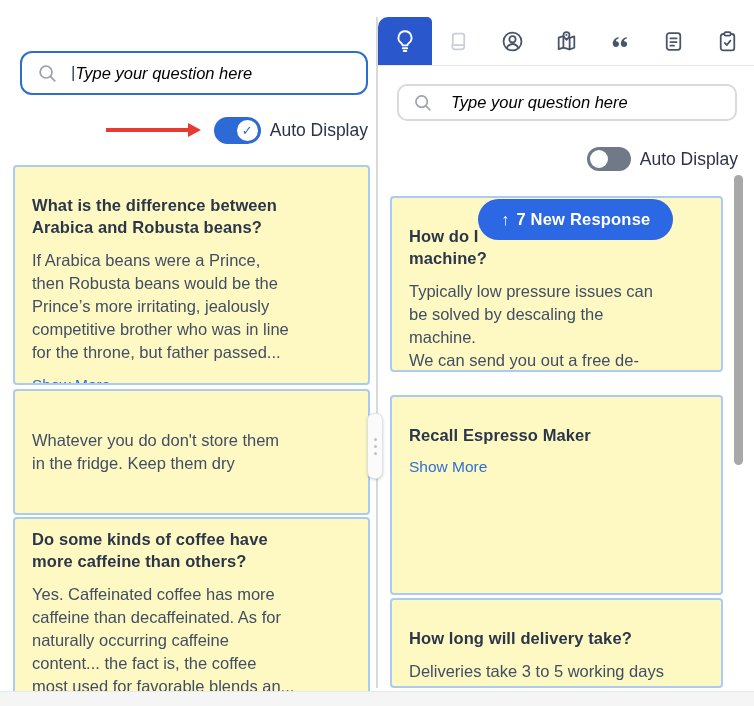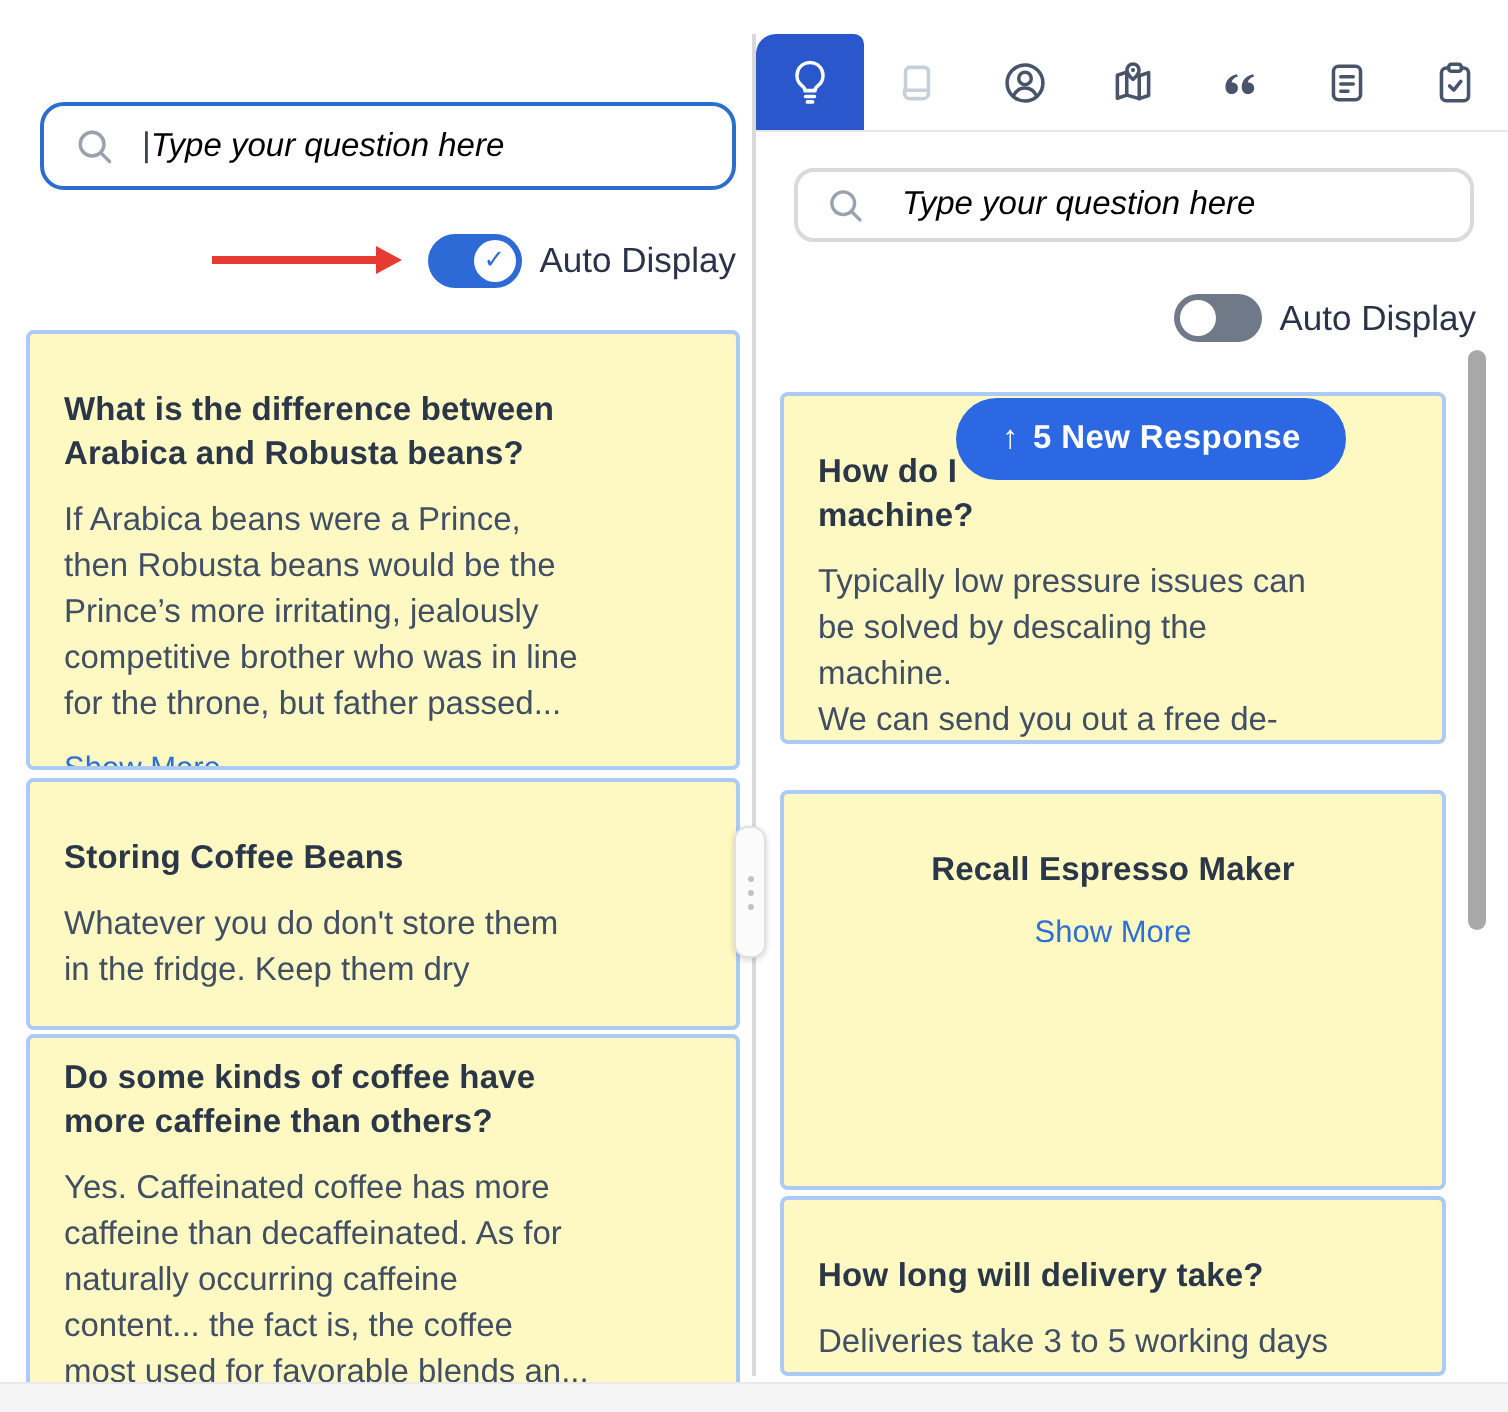--- a/index.html
+++ b/index.html
@@ -91,21 +91,21 @@
     position:absolute;left:86px;top:1px;height:41px;border:none;cursor:pointer;
     border-radius:21px;background:#2c67e4;color:#fff;
     display:flex;align-items:center;gap:7px;padding:0 23px;
     font-family:inherit;font-size:16.5px;font-weight:600;letter-spacing:.2px;
   }
   
   .lc1{left:13px;top:165px;width:357px;height:220px;}
   .lc2{left:13px;top:389px;width:357px;height:126px;}
   .lc3{left:13px;top:517px;width:357px;height:200px;padding-top:9px;}
   .rc1{left:390px;top:196px;width:333px;height:176px;}
-  .rc2{left:390px;top:395px;width:333px;height:200px;text-align:center;}
+  .rc2{left:390px;top:395px;width:333px;height:200px;}
   .rc3{left:390px;top:598px;width:333px;height:90px;}
   
   .bottom-strip{
     position:absolute;left:0;top:691px;width:754px;height:15px;
     background:#f5f5f6;border-top:1px solid #e9e9e9;
   }
   svg{display:block;}
 </style>
 </head>
 <body>
@@ -141,21 +141,20 @@
 Arabica and Robusta beans?</h3>
     <div class="body">If Arabica beans were a Prince,
 then Robusta beans would be the
 Prince’s more irritating, jealously
 competitive brother who was in line
 for the throne, but father passed...</div>
     <a class="more">Show More</a>
   </div>
 
   <div class="card lc2">
-    <h3>Storing Coffee Beans</h3>
     <div class="body">Whatever you do don't store them
 in the fridge. Keep them dry</div>
   </div>
 
   <div class="card lc3">
     <h3>Do some kinds of coffee have
 more caffeine than others?</h3>
     <div class="body">Yes. Caffeinated coffee has more
 caffeine than decaffeinated. As for
 naturally occurring caffeine
@@ -252,21 +251,21 @@
       <span class="knob"></span>
     </span>
     <span class="label">Auto Display</span>
   </div>
 
   <div class="card rc1">
     <h3>How do I
 machine?</h3>
     <button class="pill">
       <span>↑</span>
-      <span>5 New Response</span>
+      <span>7 New Response</span>
     </button>
     <div class="body">Typically low pressure issues can
 be solved by descaling the
 machine.
 We can send you out a free de-
 scaler kit with your next order.</div>
   </div>
 
   <div class="card rc2">
     <h3>Recall Espresso Maker</h3>

